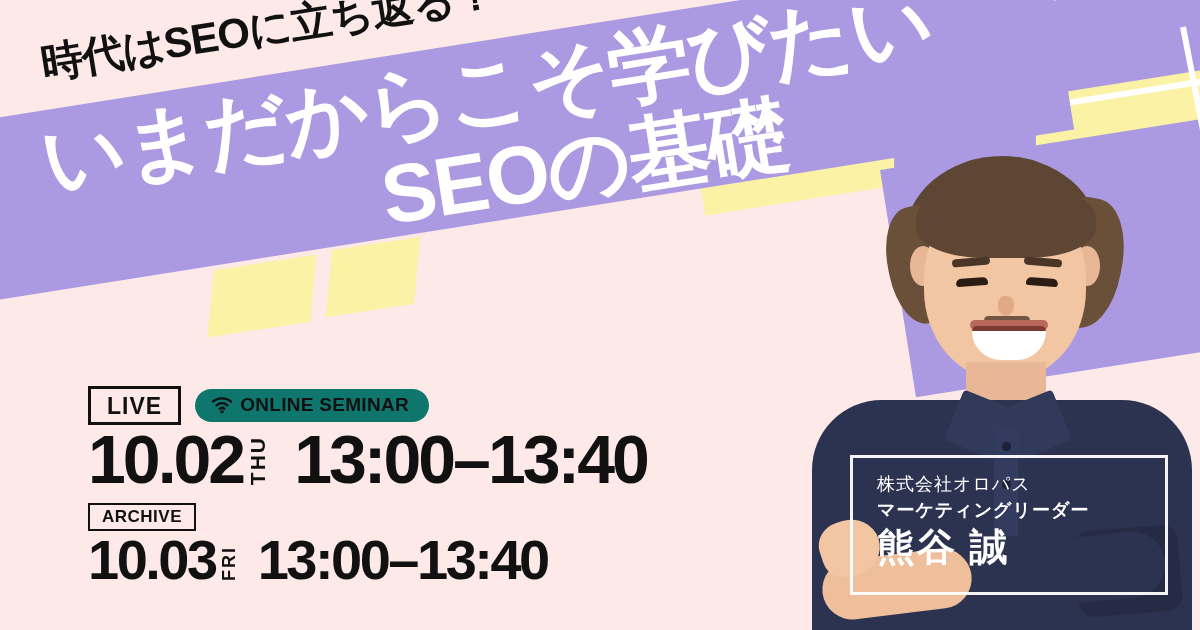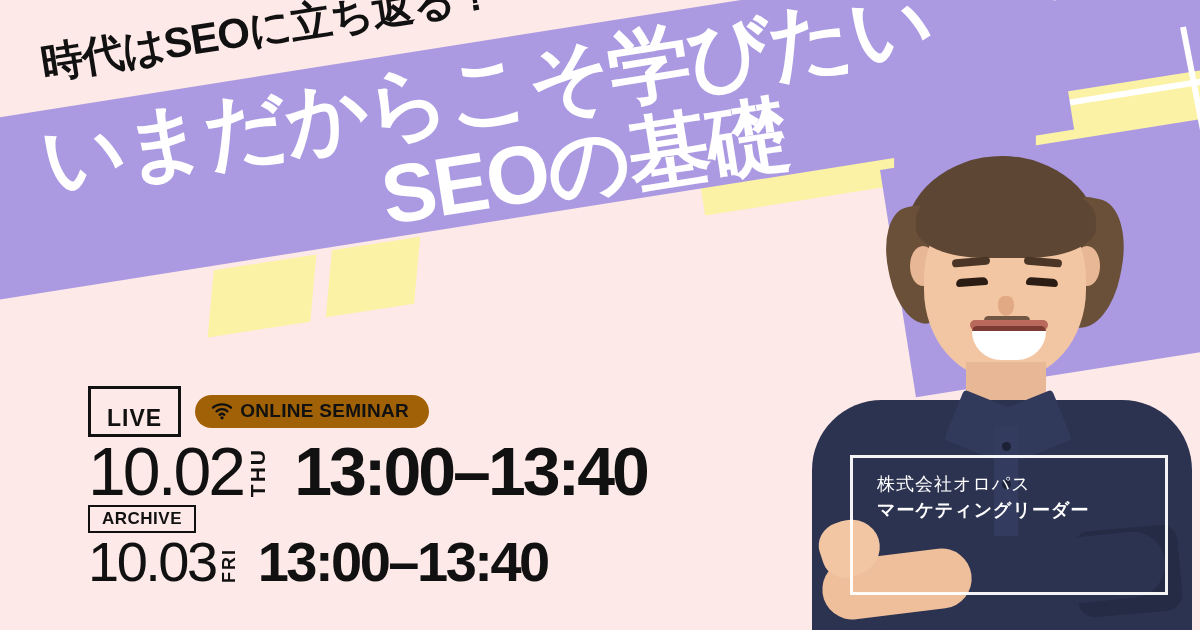--- a/index.html
+++ b/index.html
@@ -164,48 +164,48 @@
   .ph-sleeve {
     left:300px; top:378px; width:104px; height:86px; background:#252b44;
     border-radius:16px; transform:rotate(-5deg);
   }
 
   
   .info { position:absolute; left:88px; top:386px; }
 
   .badge-row { display:flex; align-items:center; gap:14px; margin-bottom:4px; }
   .tag-box {
-    border:3px solid #111111; padding:16px 16px 3px;
+    border:3px solid #111111; padding:4px 16px 3px;
     font-size:23px; font-weight:bold; letter-spacing:1px; color:#111111;
     line-height:1.15;
   }
   .tag-box.small { font-size:17px; padding:2px 12px 3px; border-width:2px; letter-spacing:.5px; }
   .pill {
-    background:#a16207; border-radius:999px;
+    background:#0f766e; border-radius:999px;
     padding:5px 20px 6px 16px; display:flex; align-items:center; gap:7px;
     font-size:19px; font-weight:bold; letter-spacing:.3px; color:#111111;
   }
   .wifi { width:22px; height:18px; display:block; }
 
   .date-row { display:flex; align-items:flex-end; gap:0; margin-top:-2px; }
   .bigdate {
-    font-size:68px; font-weight:normal; color:#111111;
+    font-size:68px; font-weight:bold; color:#111111;
     letter-spacing:-3px; line-height:.96;
   }
   .dow {
     writing-mode:vertical-rl; text-orientation:mixed;
     transform:rotate(180deg);
     font-size:21px; font-weight:bold; color:#111111;
     letter-spacing:2px; margin:0 2px 8px 4px; line-height:1;
   }
   .bigtime {
     font-size:68px; font-weight:bold; color:#111111;
     letter-spacing:-3px; line-height:.96; margin-left:24px;
   }
-  .archive-block { margin-top:0; }
+  .archive-block { margin-top:10px; }
   .archive-block .bigdate, .archive-block .bigtime { font-size:56px; letter-spacing:-2.5px;text-align:right; }
   .archive-block .dow { font-size:18px; margin-bottom:6px; }
   .archive-block .bigtime { margin-left:18px; }
 
   
   .speaker {
     position:absolute; left:850px; top:455px; width:318px; height:140px;
     border:3px solid rgba(255,255,255,.95);
     color:#ffffff;
     padding:14px 0 0 24px;
@@ -301,15 +301,16 @@
         <span class="dow">FRI</span>
         <span class="bigtime">13:00–13:40</span>
       </div>
     </div>
 
   </div>
 
   <div class="speaker">
     <div class="sp-company">株式会社オロパス</div>
     <div class="sp-role">マーケティングリーダー</div>
+    <div class="sp-name">熊谷 誠</div>
   </div>
 
 </div>
 
 </body></html>

